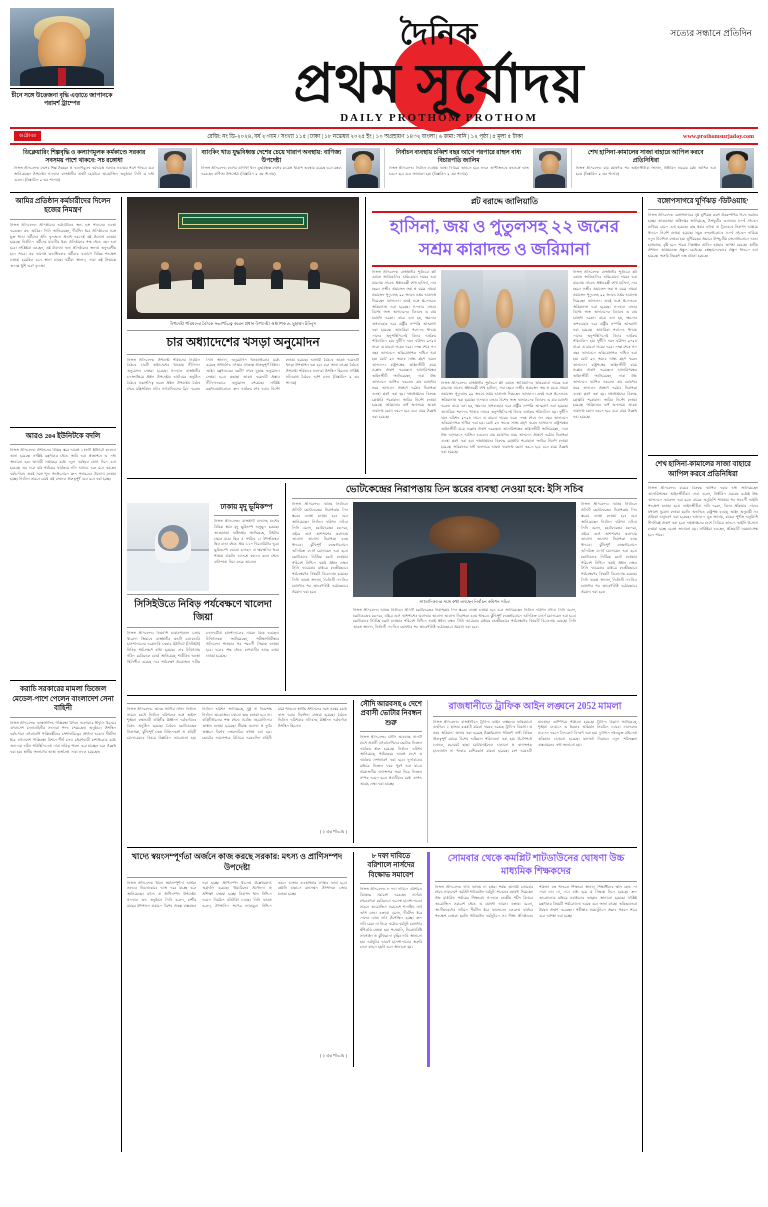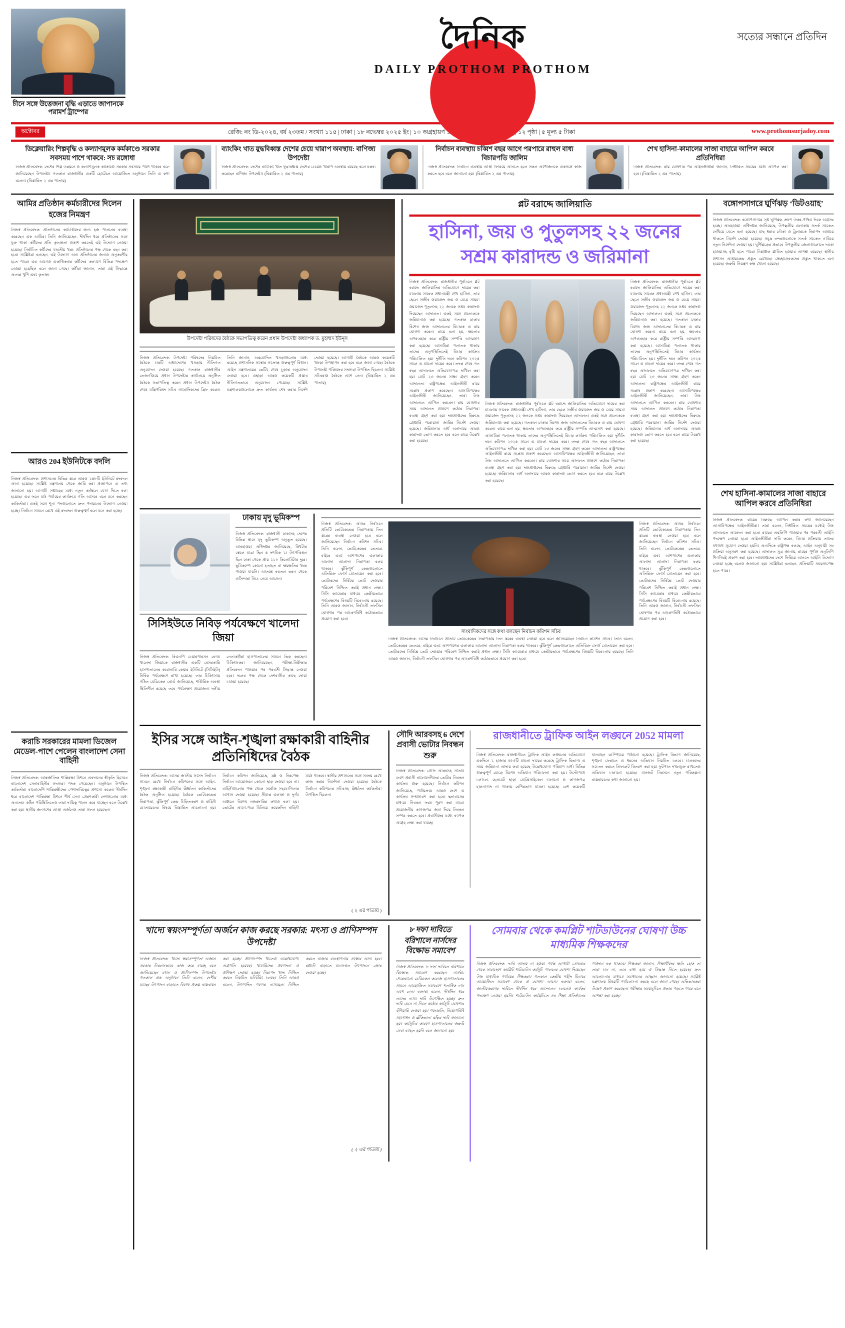--- a/index.html
+++ b/index.html
@@ -238,20 +238,21 @@
           <div class="suit"></div>
           <div class="tie"></div>
       </div>
       <div style="border-top:1px solid #000;margin-top:2px;padding-top:2px;font-size:6px;font-weight:bold;text-align:center;line-height:1.35;">চীনে সঙ্গে উত্তেজনা বৃদ্ধি এড়াতে জাপানকে পরামর্শ ট্রাম্পের</div>
     </div>
 
     <div class="mast-head">
       <div class="mast-sun"></div>
       <div class="mast-tagline-top">সত্যের সন্ধানে প্রতিদিন</div>
       <div class="mast-line1">দৈনিক</div>
+      <div class="mast-line2">প্রথম সূর্যোদয়</div>
       <div class="mast-en">DAILY PROTHOM PROTHOM</div>
     </div>
   </div>
 
   <div class="infobar">
     <span class="chip">অক্টোবর</span>
     <span class="mid">রেজি: নং ডি-২০২৪, বর্ষ ২৩তম / সংখ্যা ১১৫ | ঢাকা | ১৮ নভেম্বর ২০২৫ ইং | ১০ অগ্রহায়ণ ১৪৩২ বাংলা | ৬ জমা: সানি | ১২ পৃষ্ঠা | ৫ মূল্য ৫ টাকা</span>
     <span class="site">www.prothomsurjadoy.com</span>
   </div>
 
@@ -330,20 +331,21 @@
             <div class="banner"></div>
             <div class="table"></div>
             <div class="person" style="left:14%"></div>
             <div class="person" style="left:28%"></div>
             <div class="person" style="left:46%;bottom:34px"></div>
             <div class="person" style="left:62%"></div>
             <div class="person" style="left:78%"></div>
           </div>
           <div class="cap" style="margin-top:2px">উপদেষ্টা পরিষদের বৈঠকে সভাপতিত্ব করেন প্রধান উপদেষ্টা অধ্যাপক ড. মুহাম্মদ ইউনূস</div>
           <div class="sep-thin"></div>
+          <div class="hl hl-lg">চার অধ্যাদেশের খসড়া অনুমোদন</div>
           <div class="sep-thin"></div>
           <div class="body-text threecol" style="height:84px">নিজস্ব প্রতিবেদক: উপদেষ্টা পরিষদের নিয়মিত বৈঠকে চারটি অধ্যাদেশের খসড়ায় নীতিগত অনুমোদন দেওয়া হয়েছে। গতকাল রাজধানীর তেজগাঁওয়ে প্রধান উপদেষ্টার কার্যালয়ে অনুষ্ঠিত বৈঠকে সভাপতিত্ব করেন প্রধান উপদেষ্টা। বৈঠক শেষে মন্ত্রিপরিষদ সচিব সাংবাদিকদের ব্রিফ করেন। তিনি জানান, অনুমোদিত খসড়াগুলোর মধ্যে রয়েছে প্রশাসনিক সংস্কার সংক্রান্ত গুরুত্বপূর্ণ বিধান। আইন মন্ত্রণালয়ের ভেটিং শেষে চূড়ান্ত অনুমোদন দেওয়া হবে। এছাড়া আরও কয়েকটি প্রস্তাব নীতিগতভাবে অনুমোদন পেয়েছে। সংশ্লিষ্ট মন্ত্রণালয়গুলোকে দ্রুত কার্যক্রম শেষ করার নির্দেশ দেওয়া হয়েছে। আগামী বৈঠকে আরও কয়েকটি খসড়া উপস্থাপন করা হবে বলে জানা গেছে। বৈঠকে উপদেষ্টা পরিষদের সদস্যরা উপস্থিত ছিলেন। সংশ্লিষ্ট সচিবরাও বৈঠকে অংশ নেন। (বিস্তারিত ২ এর পাতায়)</div>
         </div>
 
         <div style="flex:1 1 auto; border-left:1px solid #000; padding-left:6px;">
           <div class="hl hl-sm">প্লট বরাদ্দে জালিয়াতি</div>
           <div class="hdr-red-rule"></div>
           <div class="hl hl-xl red">হাসিনা, জয় ও পুতুলসহ ২২ জনের সশ্রম কারাদন্ড ও জরিমানা</div>
           <div class="hdr-red-rule"></div>
           <div style="display:flex; gap:5px; margin-top:2px;">
@@ -371,21 +373,21 @@
             <div class="body-text" style="width:64px;flex:0 0 64px;height:204px">নিজস্ব প্রতিবেদক: রাজধানীর পূর্বাচলে প্লট বরাদ্দে জালিয়াতির অভিযোগে দায়ের করা মামলায় সাবেক প্রধানমন্ত্রী শেখ হাসিনা, তার ছেলে সজীব ওয়াজেদ জয় ও মেয়ে সায়মা ওয়াজেদ পুতুলসহ ২২ জনকে সশ্রম কারাদণ্ড দিয়েছেন আদালত। একই সঙ্গে প্রত্যেককে জরিমানাও করা হয়েছে। গতকাল ঢাকার বিশেষ জজ আদালতের বিচারক এ রায় ঘোষণা করেন। রায়ে বলা হয়, ক্ষমতার অপব্যবহার করে রাষ্ট্রীয় সম্পত্তি আত্মসাৎ করা হয়েছে। আসামিরা পলাতক থাকায় তাদের অনুপস্থিতিতেই বিচার কার্যক্রম পরিচালিত হয়। দুর্নীতি দমন কমিশন ২০২৪ সালে এ মামলা দায়ের করে। তদন্ত শেষে গত বছর আদালতে অভিযোগপত্র দাখিল করা হয়। মোট ২৩ জনের সাক্ষ্য গ্রহণ করেন আদালত। রাষ্ট্রপক্ষের আইনজীবী রায়ে সন্তোষ প্রকাশ করেছেন। আসামিপক্ষের আইনজীবী জানিয়েছেন, তারা উচ্চ আদালতে আপিল করবেন। রায় ঘোষণার সময় আদালত প্রাঙ্গণে কঠোর নিরাপত্তা ব্যবস্থা গ্রহণ করা হয়। দণ্ডপ্রাপ্তদের বিরুদ্ধে গ্রেপ্তারি পরোয়ানা জারির নির্দেশ দেওয়া হয়েছে। জরিমানার অর্থ অনাদায়ে আরও কারাদণ্ড ভোগ করতে হবে বলে রায়ে উল্লেখ করা হয়েছে।</div>
           </div>
         </div>
       </div>
 
       <div class="sep"></div>
 
       <div style="display:flex; gap:6px;">
 
         <div style="width:152px;flex:0 0 152px;">
-          <div style="display:flex;gap:5px;">
+          <div style="display:flex;gap:5px;margin-top:20px;">
             <div style="width:82px;flex:0 0 82px;">
               <div class="photo ph-hosp">
                 <div class="bed"></div>
                   <div class="patient"></div>
                   <div class="scarf"></div>
                   <div class="face2"></div>
               </div>
             </div>
             <div style="flex:1 1 auto;">
               <div class="hl hl-xs">ঢাকায় মৃদু ভূমিকম্প</div>
@@ -393,20 +395,21 @@
               <div class="body-text" style="height:72px">নিজস্ব প্রতিবেদক: রাজধানী ঢাকাসহ দেশের বিভিন্ন স্থানে মৃদু ভূমিকম্প অনুভূত হয়েছে। আবহাওয়া অধিদপ্তর জানিয়েছে, রিখটার স্কেলে মাত্রা ছিল ৪ দশমিক ১। উৎপত্তিস্থল ছিল ঢাকা থেকে প্রায় ১১০ কিলোমিটার দূরে। ভূমিকম্পে কোনো হতাহত বা ক্ষয়ক্ষতির খবর পাওয়া যায়নি। আতঙ্কে বহুতল ভবন থেকে বাসিন্দারা নিচে নেমে আসেন।</div>
             </div>
           </div>
           <div class="sep-thin"></div>
           <div class="hl hl-md">সিসিইউতে নিবিড় পর্যবেক্ষণে খালেদা জিয়া</div>
           <div class="sep-thin"></div>
           <div class="body-text twocol" style="height:60px">নিজস্ব প্রতিবেদক: বিএনপি চেয়ারপারসন বেগম খালেদা জিয়াকে রাজধানীর একটি বেসরকারি হাসপাতালের করোনারি কেয়ার ইউনিটে (সিসিইউ) নিবিড় পর্যবেক্ষণে রাখা হয়েছে। তার চিকিৎসায় গঠিত মেডিকেল বোর্ড জানিয়েছে, শারীরিক অবস্থা স্থিতিশীল রয়েছে তবে পর্যবেক্ষণ প্রয়োজন। দলীয় নেতাকর্মীরা হাসপাতালের সামনে ভিড় করছেন। চিকিৎসকরা জানিয়েছেন, পরীক্ষা-নিরীক্ষার প্রতিবেদন পাওয়ার পর পরবর্তী সিদ্ধান্ত নেওয়া হবে। দলের পক্ষ থেকে দেশবাসীর কাছে দোয়া চাওয়া হয়েছে।</div>
         </div>
 
         <div style="flex:1 1 auto;border-left:1px solid #000;padding-left:6px;">
+          <div class="hl hl-md">ভোটকেন্দ্রের নিরাপত্তায় তিন স্তরের ব্যবস্থা নেওয়া হবে: ইসি সচিব</div>
           <div class="sep-thin"></div>
           <div style="display:flex;gap:5px;">
             <div class="body-text" style="width:56px;flex:0 0 56px;height:152px">নিজস্ব প্রতিবেদক: আসন্ন নির্বাচনে প্রতিটি ভোটকেন্দ্রের নিরাপত্তায় তিন স্তরের ব্যবস্থা নেওয়া হবে বলে জানিয়েছেন নির্বাচন কমিশন সচিব। তিনি বলেন, ভোটকেন্দ্রের ভেতরে, বাইরে এবং আশপাশের এলাকায় আলাদা আলাদা নিরাপত্তা বলয় থাকবে। ঝুঁকিপূর্ণ কেন্দ্রগুলোতে অতিরিক্ত ফোর্স মোতায়েন করা হবে। ভোটারদের নির্বিঘ্নে ভোট দেওয়ার পরিবেশ নিশ্চিত করাই প্রধান লক্ষ্য। সিসি ক্যামেরার মাধ্যমে কেন্দ্রীয়ভাবে পর্যবেক্ষণের বিষয়টি বিবেচনায় রয়েছে। তিনি আরও জানান, নির্বাচনী তফসিল ঘোষণার পর আচরণবিধি কঠোরভাবে প্রয়োগ করা হবে।</div>
             <div style="flex:1 1 auto;">
               <div class="photo ph-man">
                 <div class="h"></div>
                   <div class="s"></div>
                   <div class="tie2"></div>
               </div>
               <div class="cap" style="margin-top:2px">সাংবাদিকদের সঙ্গে কথা বলছেন নির্বাচন কমিশন সচিব</div>
@@ -414,21 +417,20 @@
             </div>
             <div class="body-text" style="width:56px;flex:0 0 56px;height:152px">নিজস্ব প্রতিবেদক: আসন্ন নির্বাচনে প্রতিটি ভোটকেন্দ্রের নিরাপত্তায় তিন স্তরের ব্যবস্থা নেওয়া হবে বলে জানিয়েছেন নির্বাচন কমিশন সচিব। তিনি বলেন, ভোটকেন্দ্রের ভেতরে, বাইরে এবং আশপাশের এলাকায় আলাদা আলাদা নিরাপত্তা বলয় থাকবে। ঝুঁকিপূর্ণ কেন্দ্রগুলোতে অতিরিক্ত ফোর্স মোতায়েন করা হবে। ভোটারদের নির্বিঘ্নে ভোট দেওয়ার পরিবেশ নিশ্চিত করাই প্রধান লক্ষ্য। সিসি ক্যামেরার মাধ্যমে কেন্দ্রীয়ভাবে পর্যবেক্ষণের বিষয়টি বিবেচনায় রয়েছে। তিনি আরও জানান, নির্বাচনী তফসিল ঘোষণার পর আচরণবিধি কঠোরভাবে প্রয়োগ করা হবে।</div>
           </div>
         </div>
       </div>
 
       <div class="sep"></div>
 
       <div style="display:flex; gap:6px;">
         <div style="width:220px;flex:0 0 220px;">
-          <div class="hl hl-lg">ইসির সঙ্গে আইন-শৃঙ্খলা রক্ষাকারী বাহিনীর প্রতিনিধিদের বৈঠক</div>
           <div class="sep-thin"></div>
           <div class="body-text threecol" style="height:120px">নিজস্ব প্রতিবেদক: আসন্ন জাতীয় সংসদ নির্বাচন সামনে রেখে নির্বাচন কমিশনের সঙ্গে আইন-শৃঙ্খলা রক্ষাকারী বাহিনীর ঊর্ধ্বতন কর্মকর্তাদের বৈঠক অনুষ্ঠিত হয়েছে। বৈঠকে ভোটকেন্দ্রের নিরাপত্তা, ঝুঁকিপূর্ণ কেন্দ্র চিহ্নিতকরণ ও বাহিনী মোতায়েনের বিষয়ে বিস্তারিত আলোচনা হয়। নির্বাচন কমিশন জানিয়েছে, সুষ্ঠু ও নিরপেক্ষ নির্বাচন আয়োজনে কোনো ছাড় দেওয়া হবে না। বাহিনীগুলোর পক্ষ থেকে সর্বোচ্চ সহযোগিতার আশ্বাস দেওয়া হয়েছে। সীমান্ত এলাকা ও দুর্গম অঞ্চলে বিশেষ নজরদারির কথাও বলা হয়। ভোটের আগে-পরে মিলিয়ে কয়েকদিন বাহিনী মাঠে থাকবে। স্থানীয় প্রশাসনের সঙ্গে সমন্বয় রেখে কাজ করার নির্দেশনা দেওয়া হয়েছে। বৈঠকে নির্বাচন কমিশনের সচিবসহ ঊর্ধ্বতন কর্মকর্তারা উপস্থিত ছিলেন।</div>
           <div class="footnote">( ২ এর পাতায় )</div>
         </div>
         <div style="flex:1 1 auto;border-left:1px solid #000;padding-left:6px;">
           <div style="display:flex;gap:5px;">
             <div style="width:62px;flex:0 0 62px;">
               <div class="hl hl-xs">সৌদি আরবসহ 6 দেশে প্রবাসী ভোটার নিবন্ধন শুরু</div>
               <div class="sep-thin"></div>
               <div class="body-text" style="height:108px">নিজস্ব প্রতিবেদক: সৌদি আরবসহ সাতটি দেশে প্রবাসী বাংলাদেশিদের ভোটার নিবন্ধন কার্যক্রম শুরু হয়েছে। নির্বাচন কমিশন জানিয়েছে, পর্যায়ক্রমে আরও দেশে এ কার্যক্রম সম্প্রসারণ করা হবে। দূতাবাসের মাধ্যমে নিবন্ধন ফরম পূরণ করা যাবে। প্রয়োজনীয় কাগজপত্র জমা দিয়ে নিবন্ধন সম্পন্ন করতে হবে। প্রবাসীদের মধ্যে ব্যাপক আগ্রহ লক্ষ্য করা যাচ্ছে।</div>
@@ -437,35 +439,35 @@
               <div class="hl hl-md red">রাজধানীতে ট্রাফিক আইন লঙ্ঘনে 2052 মামলা</div>
               <div class="sep-thin"></div>
               <div class="body-text twocol" style="height:106px">নিজস্ব প্রতিবেদক: রাজধানীতে ট্রাফিক আইন লঙ্ঘনের অভিযোগে একদিনে ১ হাজার ৫৫৫টি মামলা দায়ের করেছে ট্রাফিক বিভাগ। এ সময় জরিমানা আদায় করা হয়েছে উল্লেখযোগ্য পরিমাণ অর্থ। বিভিন্ন গুরুত্বপূর্ণ মোড়ে বিশেষ অভিযান পরিচালনা করা হয়। উল্টোপথে চলাচল, হেলমেট ছাড়া মোটরসাইকেল চালানো ও কাগজপত্র হালনাগাদ না থাকায় বেশিরভাগ মামলা হয়েছে। বেশ কয়েকটি যানবাহন ডাম্পিংয়ে পাঠানো হয়েছে। ট্রাফিক বিভাগ জানিয়েছে, শৃঙ্খলা ফেরাতে এ ধরনের অভিযান নিয়মিত চলবে। চালকদের সচেতন করতে লিফলেট বিতরণ করা হয়। ফুটপাত দখলমুক্ত রাখতেও অভিযান চালানো হয়েছে। যানজট নিরসনে নতুন পরিকল্পনা বাস্তবায়নের কথা জানানো হয়।</div>
             </div>
           </div>
         </div>
       </div>
 
       <div class="sep"></div>
 
-      <div style="display:flex; gap:6px; height:215px;font-style:italic;">
+      <div style="display:flex; gap:6px; height:215px;">
         <div style="width:220px;flex:0 0 220px;">
           <div class="hl hl-sm">খাদ্যে স্বয়ংসম্পূর্ণতা অর্জনে কাজ করছে সরকার: মৎস্য ও প্রাণিসম্পদ উপদেষ্টা</div>
           <div class="sep-thin"></div>
           <div class="body-text threecol" style="height:170px">নিজস্ব প্রতিবেদক: খাদ্যে স্বয়ংসম্পূর্ণতা অর্জনে সরকার নিরলসভাবে কাজ করে যাচ্ছে বলে জানিয়েছেন মৎস্য ও প্রাণিসম্পদ উপদেষ্টা। গতকাল এক অনুষ্ঠানে তিনি বলেন, দেশীয় মাছের উৎপাদন বাড়াতে বিশেষ প্রকল্প বাস্তবায়ন করা হচ্ছে। প্রাণিসম্পদ খাতেও উল্লেখযোগ্য অগ্রগতি হয়েছে। খামারিদের প্রণোদনা ও প্রশিক্ষণ দেওয়া হচ্ছে। নিরাপদ খাদ্য নিশ্চিত করতে নিয়মিত মনিটরিং চলছে। তিনি আরও বলেন, উৎপাদিত পণ্যের ন্যায্যমূল্য নিশ্চিত করতে বাজার ব্যবস্থাপনায় সংস্কার আনা হবে। রপ্তানি বাড়াতে মানসম্মত উৎপাদনে জোর দেওয়া হচ্ছে।</div>
           <div class="footnote">( ২ এর পাতায় )</div>
         </div>
         <div style="flex:1 1 auto;border-left:1px solid #000;padding-left:6px;">
           <div style="display:flex;gap:5px;height:100%;">
             <div style="width:62px;flex:0 0 62px;">
               <div class="hl hl-xs">৮ দফা দাবিতে বরিশালে নার্সদের বিক্ষোভ সমাবেশ</div>
               <div class="sep-thin"></div>
               <div class="body-text" style="height:168px">নিজস্ব প্রতিবেদক: ৮ দফা দাবিতে বরিশালে বিক্ষোভ সমাবেশ করেছেন নার্সরা। শেরেবাংলা মেডিকেল কলেজ হাসপাতালের সামনে আয়োজিত সমাবেশে শতাধিক নার্স অংশ নেন। বক্তারা বলেন, দীর্ঘদিন ধরে তাদের ন্যায্য দাবি উপেক্ষিত হচ্ছে। দ্রুত দাবি মেনে না নিলে কঠোর কর্মসূচি ঘোষণার হুঁশিয়ারি দেওয়া হয়। পদোন্নতি, নিয়োগবিধি সংশোধন ও ঝুঁকিভাতা বৃদ্ধির দাবি জানানো হয়। কর্মসূচির কারণে হাসপাতালের জরুরি সেবা ব্যাহত হয়নি বলে জানানো হয়।</div>
             </div>
-            <div style="flex:1 1 auto;border-left:1px solid #8b5cf6;padding-left:5px;">
+            <div style="flex:1 1 auto;border-left:3px solid #8b5cf6;padding-left:5px;">
               <div class="hl hl-md red">সোমবার থেকে কমপ্লিট শাটডাউনের ঘোষণা উচ্চ মাধ্যমিক শিক্ষকদের</div>
               <div class="sep-thin"></div>
               <div class="body-text twocol" style="height:166px">নিজস্ব প্রতিবেদক: দাবি আদায় না হওয়া পর্যন্ত আগামী সোমবার থেকে সারাদেশে কমপ্লিট শাটডাউন কর্মসূচি পালনের ঘোষণা দিয়েছেন উচ্চ মাধ্যমিক পর্যায়ের শিক্ষকরা। গতকাল কেন্দ্রীয় শহীদ মিনারে আয়োজিত সমাবেশ থেকে এ ঘোষণা আসে। বক্তারা বলেন, জাতীয়করণের দাবিতে দীর্ঘদিন ধরে আন্দোলন চললেও কার্যকর পদক্ষেপ নেওয়া হয়নি। শাটডাউন কর্মসূচিতে সব শিক্ষা প্রতিষ্ঠানের পাঠদান বন্ধ থাকবে। শিক্ষকরা জানান, শিক্ষার্থীদের ক্ষতি হোক তা তারা চান না, তবে বাধ্য হয়ে এ সিদ্ধান্ত নিতে হয়েছে। দ্রুত আলোচনার মাধ্যমে সমাধানের আহ্বান জানানো হয়েছে। সংশ্লিষ্ট মন্ত্রণালয় বিষয়টি পর্যালোচনা করছে বলে জানা গেছে। অভিভাবকরা উদ্বেগ প্রকাশ করেছেন। পরীক্ষার সময়সূচিতে প্রভাব পড়তে পারে বলে আশঙ্কা করা হচ্ছে।</div>
             </div>
           </div>
         </div>
       </div>
 
     </div>
 

